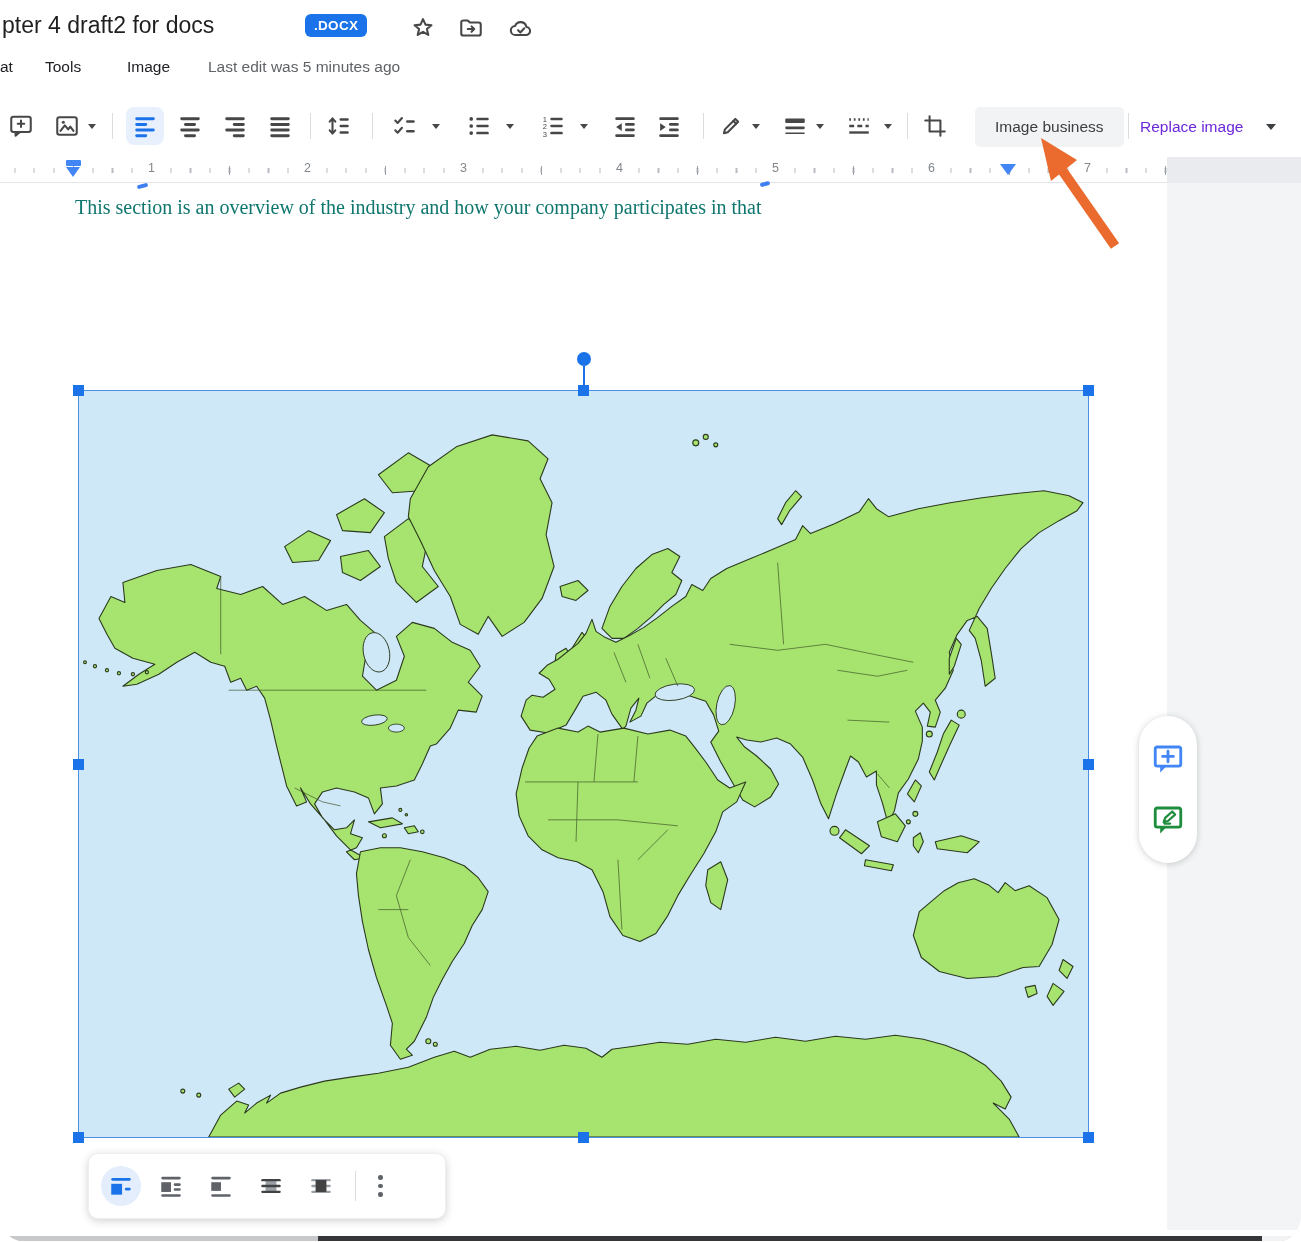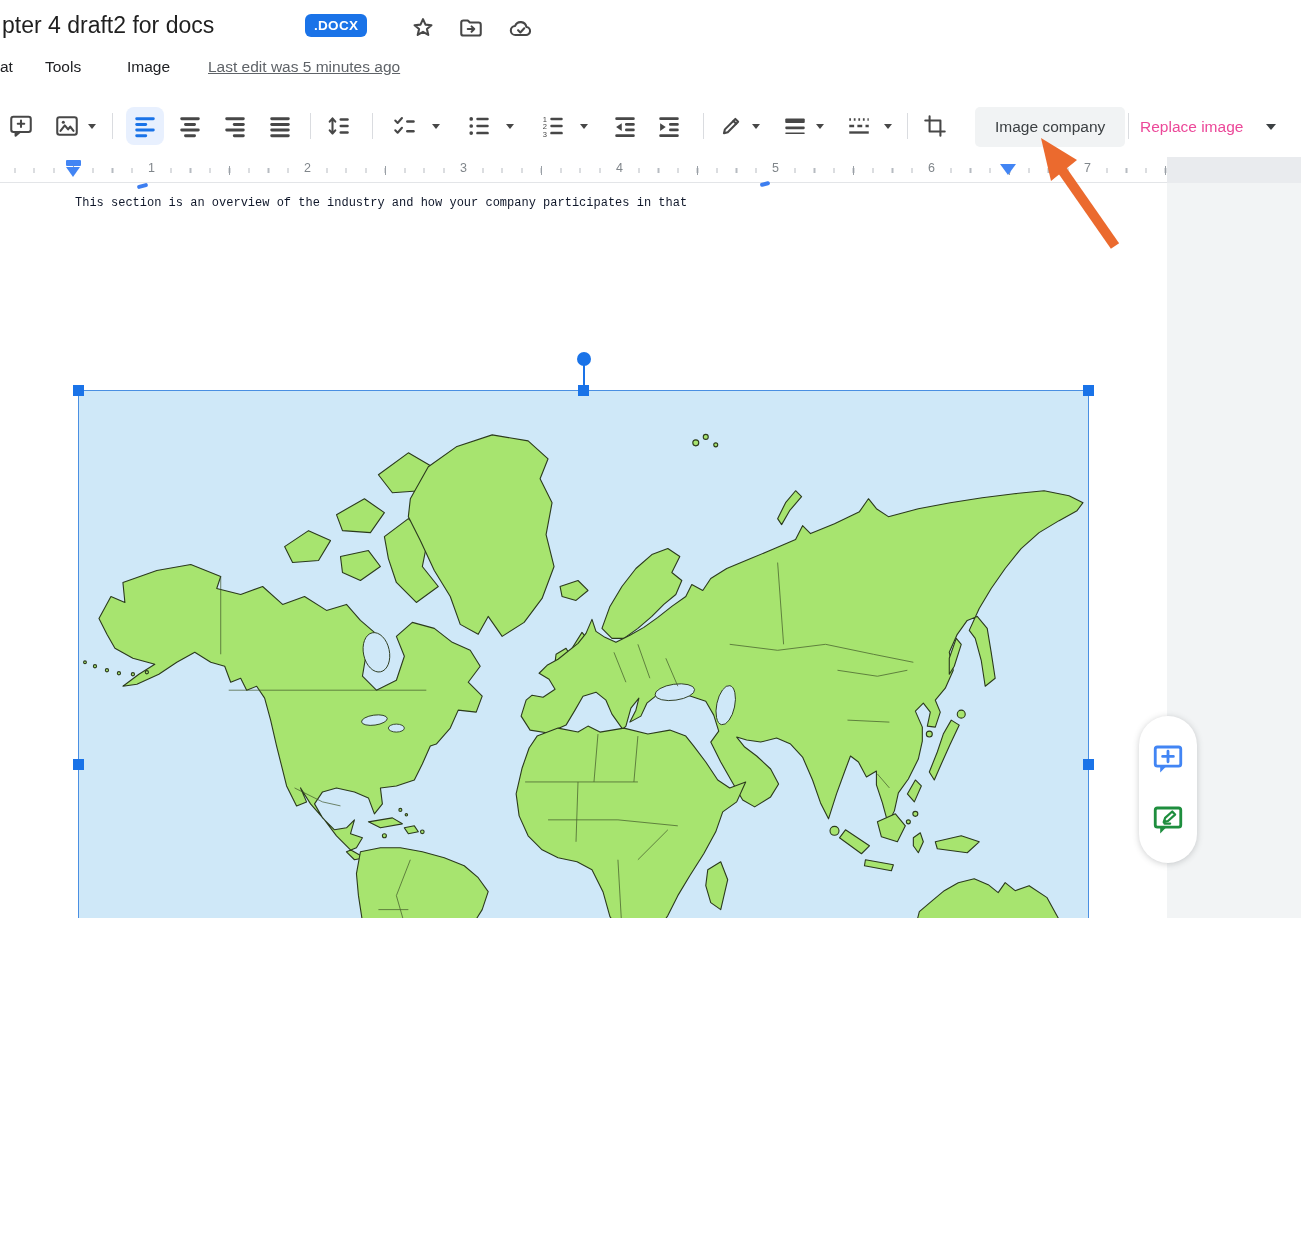--- a/index.html
+++ b/index.html
@@ -1,47 +1,47 @@
 <!DOCTYPE html>
 <html><head>
 <meta charset="utf-8">
 <style>
   * { margin:0; padding:0; box-sizing:border-box; }
   html,body { width:1301px; height:1242px; overflow:hidden; background:#fff;
     font-family:"Liberation Sans", sans-serif; }
-  #app { position:relative; width:1301px; height:918px; background:#fff; overflow:hidden; }
+  #app { position:relative; width:1301px; height:1242px; background:#fff; overflow:hidden;border-radius:26px; }
   .abs { position:absolute; }
 
   
   .doc-title { top:12px; left:2px; font-size:23px; color:#1f1f1f; white-space:pre; }
   .docx-badge { top:14px; left:305px; background:#1a73e8; color:#fff; font-size:13.5px;
     font-weight:bold; padding:4px 9px; border-radius:6px; letter-spacing:.3px; }
   .hicon { top:15px; width:26px; height:26px; color:#474747; cursor:pointer; }
   .menubar { top:58px; left:0; font-size:15.5px; color:#202124; }
   .menu-item { position:absolute; top:0; cursor:pointer; }
-  .last-edit { position:absolute; top:0; left:208px; color:#5f6368; text-decoration:underline;
+  .last-edit { position:absolute; top:0; left:208px; color:#5f6368; 
     cursor:pointer; white-space:pre; }
 
   
   .toolbar { top:100px; left:0; width:1301px; height:52px; background:#fff; }
   .tbtn { position:absolute; top:13px; width:26px; height:26px; cursor:pointer; }
   .tsep { position:absolute; top:13px; width:1px; height:26px; background:#dadce0; }
   .tcaret { position:absolute; top:24px; width:0; height:0; cursor:pointer;
     border-left:4.5px solid transparent; border-right:4.5px solid transparent;
     border-top:5px solid #474747; }
   .active-bg { position:absolute; top:7px; left:126px; width:38px; height:38px;
     background:#e8f0fe; border-radius:8px; }
   .ti { stroke:#474747; fill:none; stroke-width:1.9; stroke-linecap:round; stroke-linejoin:round; }
   .bar { fill:#474747; }
   .barb { fill:#1a73e8; }
   .text-btn { position:absolute; top:7px; left:975px; height:40px; padding:0 20px;
     background:#f1f3f4; border-radius:5px; font-size:15.5px; color:#3c4043;
     display:flex; align-items:center; cursor:pointer; }
   .repl-btn { position:absolute; top:7px; left:1140px; height:40px; font-size:15.5px;
-    color:#ec4899; display:flex; align-items:center; gap:23px; cursor:pointer; }
+    color:#6d28d9; display:flex; align-items:center; gap:23px; cursor:pointer; }
   .repl-caret { width:0; height:0; border-left:5px solid transparent;
     border-right:5px solid transparent; border-top:6px solid #3c4043; }
 
   
   .ruler { top:157px; left:0; width:1167px; height:26px; background:#fff;
     border-bottom:1px solid #e3e5e8;
     background-image:
       repeating-linear-gradient(90deg, #9aa0a6 0 1px, transparent 1px 78px),
       repeating-linear-gradient(90deg, #b6bbc1 0 1px, transparent 1px 19.5px);
     background-size:1167px 9px, 1167px 5px;
@@ -51,22 +51,22 @@
   .rnum { position:absolute; top:4px; font-size:12.5px; color:#80868b; background:#fff; padding:0 3px; }
   .ind-left-rect { top:160px; left:66px; width:15px; height:6px; background:#4285f4; border-radius:1px; }
   .ind-left-tri { top:167px; left:66px; width:0; height:0; border-left:7.5px solid transparent;
     border-right:7.5px solid transparent; border-top:10px solid #4285f4; }
   .ind-right-tri { top:164px; left:1000px; width:0; height:0; border-left:8px solid transparent;
     border-right:8px solid transparent; border-top:11px solid #4285f4; }
 
   
   .page { top:183px; left:0; width:1167px; height:1049px; background:#fff; cursor:text; }
   .gray-panel { top:183px; left:1167px; width:134px; height:1047px; background:#f2f4f5; }
-  .docline { position:absolute; left:75px; height:26px; font-family:Liberation Mono, monospace;
-    font-size:12px; color:#0f172a; white-space:pre; }
+  .docline { position:absolute; left:75px; height:26px; font-family:Liberation Serif, serif;
+    font-size:20px; color:#0f766e; white-space:pre; }
   .bluedash { position:absolute; height:4px; background:#3d7ef0; border-radius:2px; transform:rotate(-14deg); }
 
   
   .img-frame { top:390px; left:78px; width:1011px; height:748px; background:#cfe8f8;
     border:1.5px solid #4a8fe2; cursor:move; }
   .img-frame svg.map { position:absolute; left:0; top:0; width:100%; height:100%; }
   .hnd { position:absolute; width:11px; height:11px; background:#1a73e8; cursor:pointer; }
   .rot-stem { position:absolute; left:calc(50% - 1px); top:-26px; width:2px; height:26px; background:#1a73e8; }
   .rot-hnd { position:absolute; left:calc(50% - 7px); top:-39px; width:14px; height:14px;
     background:#1a73e8; border-radius:50%; cursor:grab; }
@@ -237,21 +237,21 @@
       <path d="M3 18 h18" stroke="#474747" stroke-width="2.2"></path>
     </svg>
     <span class="tcaret" style="left:884px"></span>
 
     <span class="tsep" style="left:907px"></span>
 
     <svg class="tbtn" style="left:922px" viewBox="0 0 24 24">
       <path class="ti" d="M7 3 v14 h14 M3 7 h14 v14" stroke-width="2.2"></path>
     </svg>
 
-    <div class="text-btn">Image company</div>
+    <div class="text-btn">Image business</div>
     <span class="tsep" style="left:1128px"></span>
     <div class="repl-btn">
       <span>Replace image</span>
       <span class="repl-caret"></span>
     </div>
   </div>
 
   <div class="abs ruler">
     <span class="rnum" style="left:145px">1</span>
     <span class="rnum" style="left:301px">2</span>

